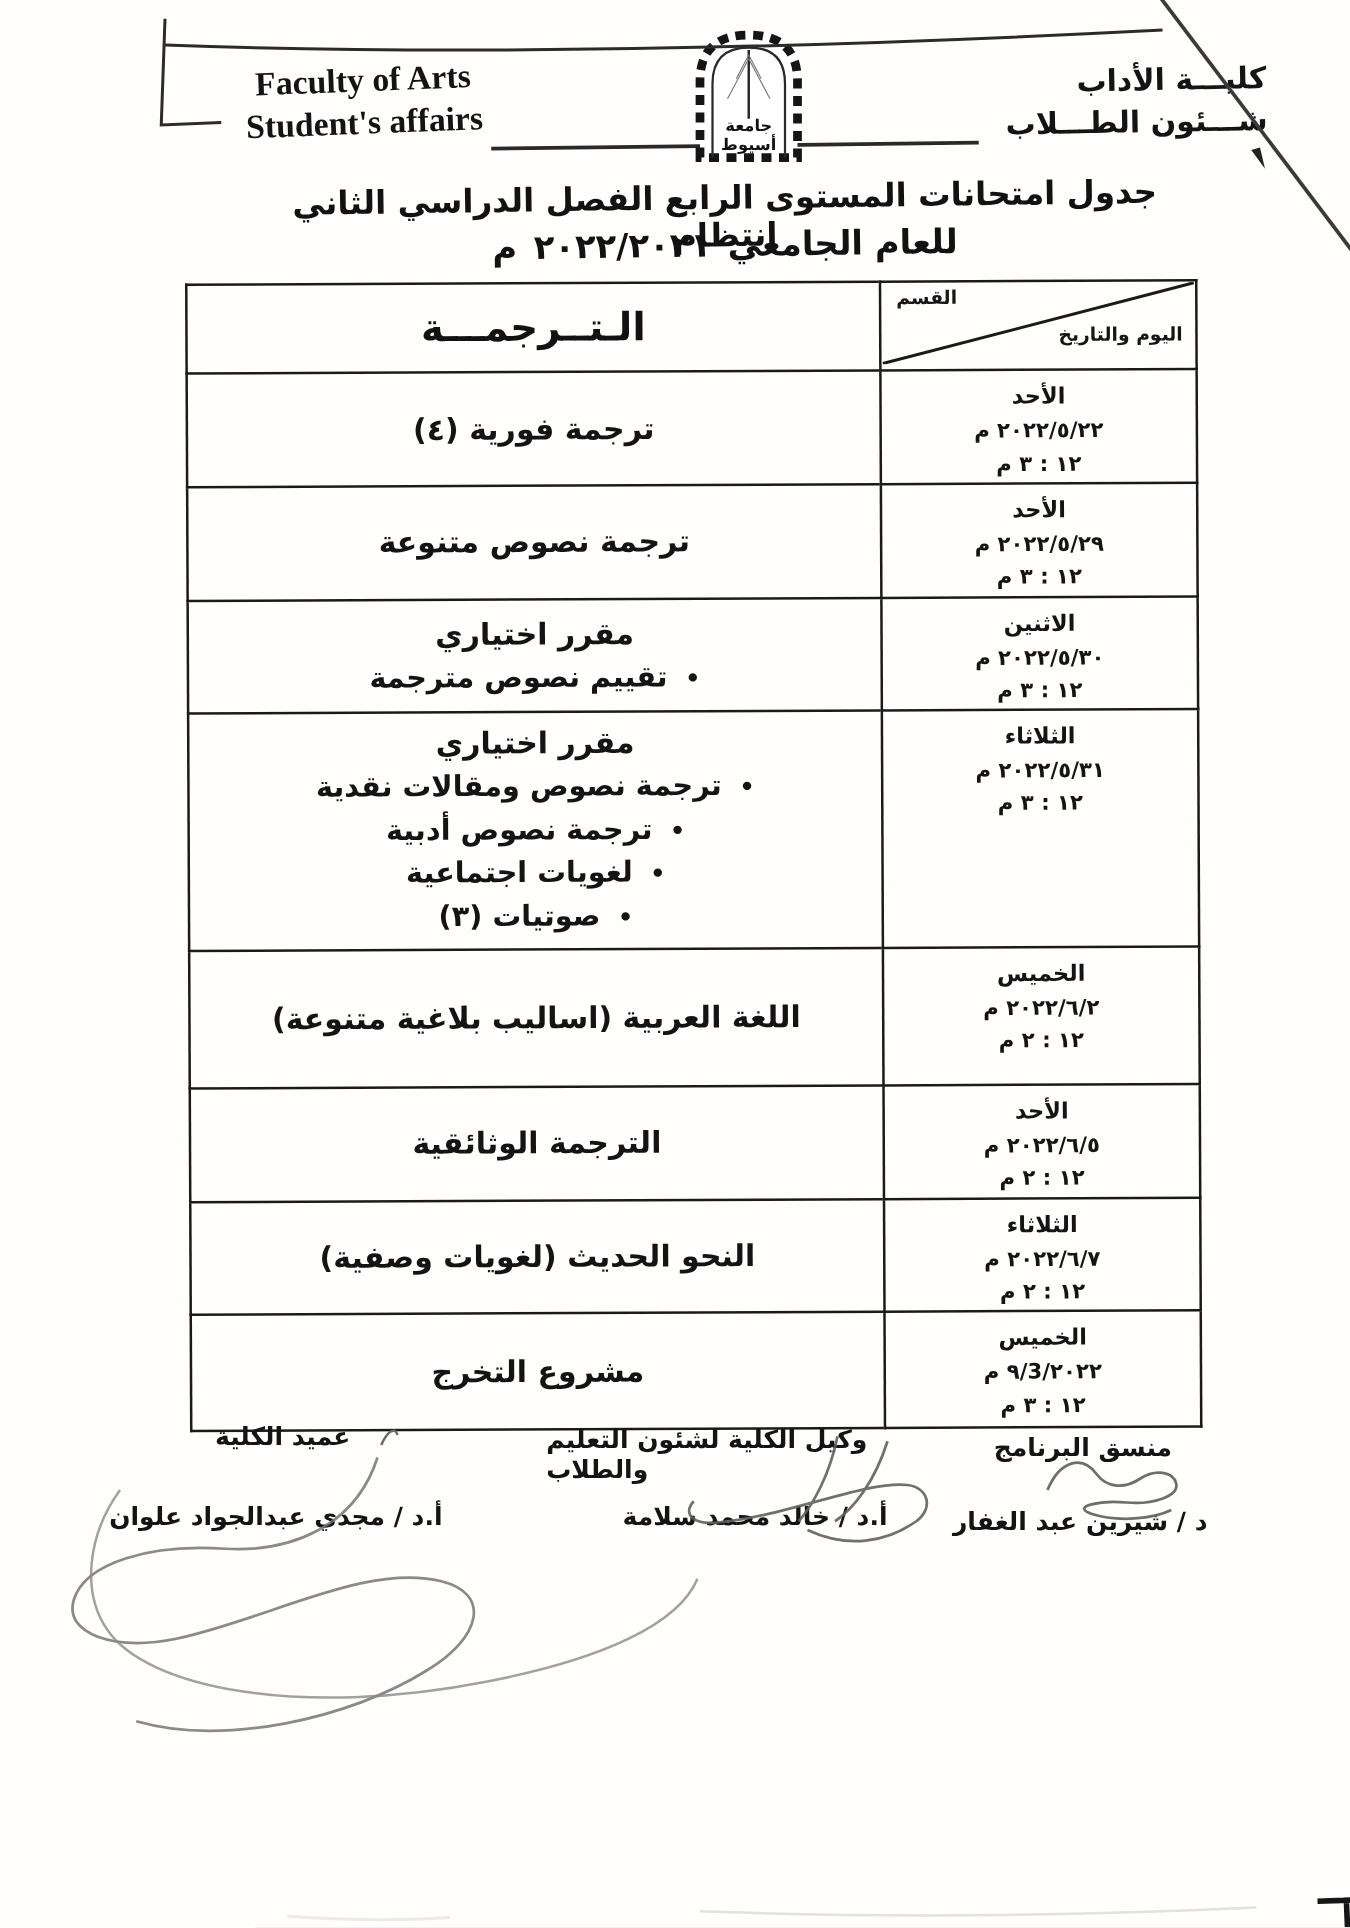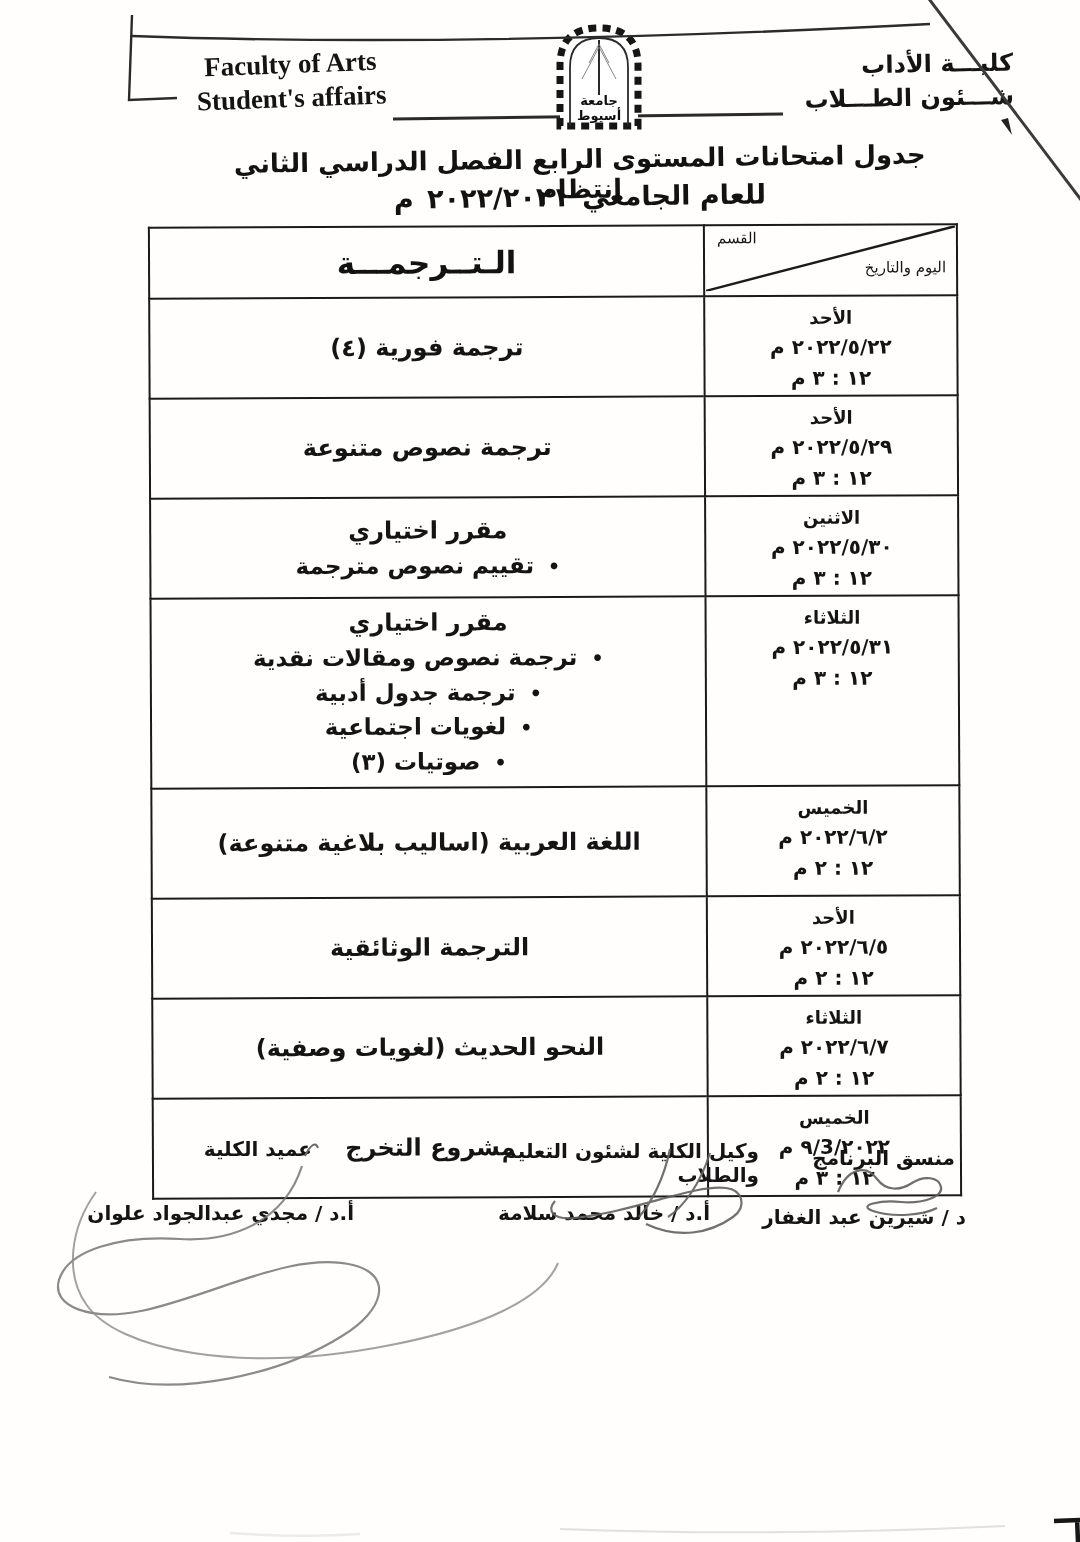--- a/index.html
+++ b/index.html
@@ -28,34 +28,34 @@
 
   
   table.exam{
     position:absolute; left:150px; top:225px; width:808px;
     border-collapse:collapse; table-layout:fixed;
     transform:rotate(-0.25deg); transform-origin:50% 50%;
     direction:rtl; background:#fffefd;
   }
   table.exam td{ border:2.2px solid #1a1a1a; overflow:hidden;}
   td.corner{ position:relative; padding:0;}
-  .corner-label{ position:absolute; font-size:15px; font-weight:normal; color:#161616;}
+  .corner-label{ position:absolute; font-size:15px; font-weight:bold; color:#161616;}
   .corner-top{ top:3px; left:12px;}
   .corner-bottom{ bottom:18px; right:10px;}
   td.dept{ text-align:center; font-size:31px; letter-spacing:1px; color:#121212;}
   td.subject{ text-align:center; font-size:24px; color:#141414; padding:4px 10px; line-height:1.5;}
   td.subject.top{ vertical-align:top; padding-top:6px;}
   .bullet-line{ font-size:23px;}
   .bullet-dot{ font-size:19px; padding-left:6px;}
   td.daycell{ text-align:center; vertical-align:top; padding-top:7px; line-height:1.55; color:#141414;}
   .day-name{ font-size:18px;}
-  .day-date,.day-time{ font-size:20px; letter-spacing:3.5px;}
-
-  
-  .sig-title{ font-size:20px; text-align:right; direction:rtl; color:#141414;}
+  .day-date,.day-time{ font-size:17px; letter-spacing:3.5px;}
+
+  
+  .sig-title{ font-size:20px; text-align:left; direction:rtl; color:#141414;}
   .sig-name{ font-size:20px; text-align:right; direction:rtl; color:#141414;}
 
   svg.overlay{ position:absolute; left:0; top:0; pointer-events:none;}
 </style>
 </head>
 <body>
 
 <div class="page">
 
   <div class="abs en-head">
@@ -142,21 +142,21 @@
         <div class="day-time">١٢ : ٣ م</div>
       </td>
       <td class="subject top">
         <div>مقرر اختياري</div>
         <div class="bullet-line">
           <span class="bullet-dot">•</span>
           <span>ترجمة نصوص ومقالات نقدية</span>
         </div>
         <div class="bullet-line">
           <span class="bullet-dot">•</span>
-          <span>ترجمة جدول أدبية</span>
+          <span>ترجمة نصوص أدبية</span>
         </div>
         <div class="bullet-line">
           <span class="bullet-dot">•</span>
           <span>لغويات اجتماعية</span>
         </div>
         <div class="bullet-line">
           <span class="bullet-dot">•</span>
           <span>صوتيات (٣)</span>
         </div>
       </td>

